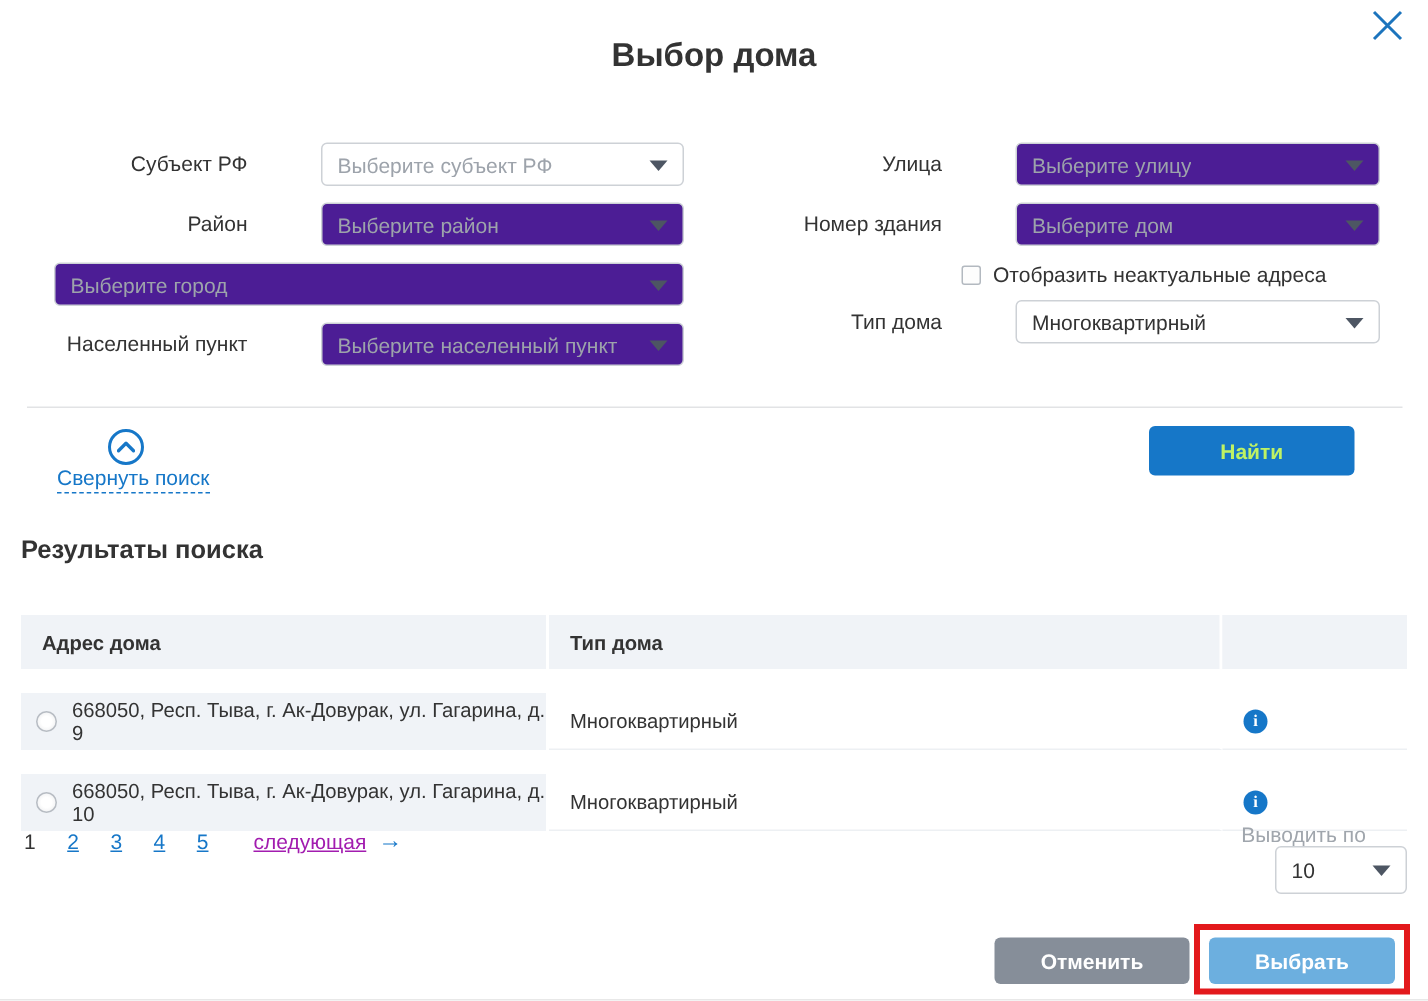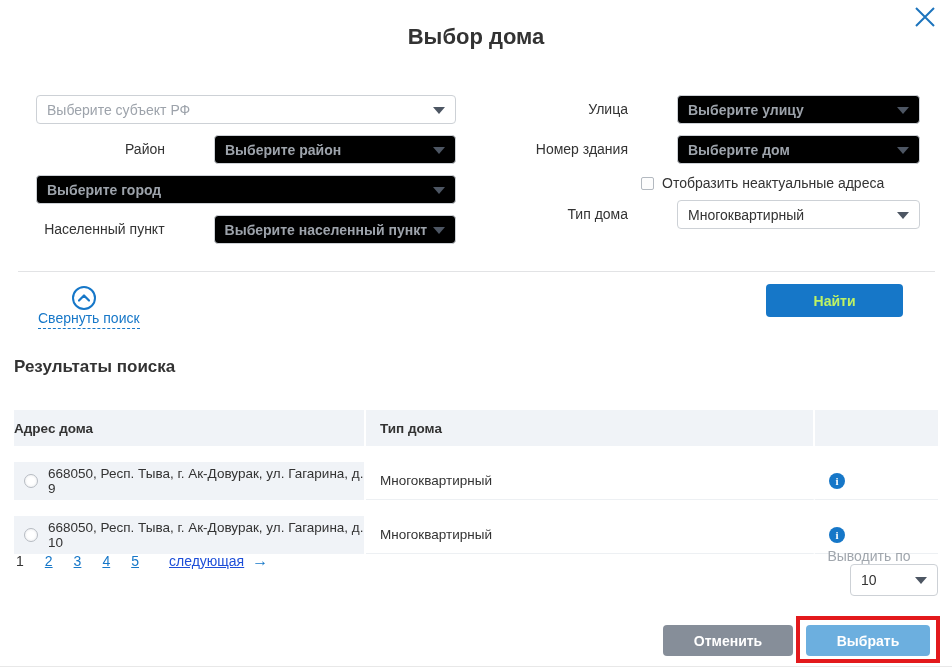--- a/index.html
+++ b/index.html
@@ -29,21 +29,21 @@
   .field-label {
     width: 178px; padding-right: 13px; text-align: right;
     font-size: 14px; line-height: 29px; color: #333; white-space: nowrap;
   }
   .select {
     position: relative; height: 29px; flex: 1;
     border: 1px solid #cdd1d6; border-radius: 4px;
     background: #fff; display: flex; align-items: center;
     padding: 0 28px 0 10px; cursor: pointer; margin-left: 36px;
   }
-  .select.disabled { background: #000000; font-weight: bold; }
+  .select.disabled { background: #4c1d95; }
   .select .ph   { font-size: 14px; color: #9da3ab; white-space: nowrap; overflow: hidden; }
   .select .val  { font-size: 14px; color: #333; white-space: nowrap; }
   .tri {
     position: absolute; right: 10px; top: 50%; margin-top: -3px;
     width: 0; height: 0;
     border-left: 6px solid transparent; border-right: 6px solid transparent;
     border-top: 7px solid #4d5663;
   }
   .checkbox-row {
     display: flex; align-items: center;
@@ -69,40 +69,40 @@
     position: absolute; top: 284px; left: 766px; width: 137px; height: 33px;
     background: #1677c8; color: #bef264; font-size: 14px; font-weight: bold;
     border: none; border-radius: 4px; cursor: pointer;
     display: flex; align-items: center; justify-content: center;
   }
   
   .results-heading { position: absolute; top: 357px; left: 14px; font-size: 17px; font-weight: bold; color: #333; }
   .results-table { position: absolute; top: 410px; left: 14px; width: 924px; font-size: 13.5px; }
   .t-head { display: flex; height: 36px; background: #f0f3f7; font-weight: bold; }
   .t-row  { display: flex; height: 38px; margin-top: 16px; }
-  .c-addr { width: 352px; display: flex; align-items: center; border-right: 2px solid #fff; }
+  .c-addr { width: 352px; display: flex; align-items: center; padding-left: 14px; border-right: 2px solid #fff; }
   .c-type { width: 449px; display: flex; align-items: center; padding-left: 14px; border-right: 2px solid #fff; }
   .c-info { flex: 1; display: flex; align-items: center; padding-left: 14px; }
   .t-head .c-addr, .t-head .c-type, .t-head .c-info { background: #f0f3f7; }
   .t-row .c-addr { background: #f0f3f7; padding-left: 10px; }
   .t-row .c-type, .t-row .c-info { background: #fff; border-bottom: 1px solid #edf0f3; }
   .radio {
     width: 14px; height: 14px; border: 1px solid #b7bcc3; border-radius: 50%;
     background: radial-gradient(#ffffff 40%, #e9eaec); margin-right: 10px; cursor: pointer; flex: none;
   }
   .info-icon {
     width: 16px; height: 16px; border-radius: 50%; background: #1677c8;
     color: #fff; font: bold 11px "Liberation Serif", serif;
     display: flex; align-items: center; justify-content: center; cursor: pointer;
   }
   
   .pagination { position: absolute; top: 552px; left: 16px; display: flex; align-items: center; font-size: 14px; }
   .pagination .current { color: #333; margin-right: 21px; }
   .pagination a.page { color: #1677c8; text-decoration: underline; margin-right: 21px; cursor: pointer; }
-  .pagination a.next { color: #1d4ed8; text-decoration: underline; margin-left: 9px; cursor: pointer; }
+  .pagination a.next { color: #a21caf; text-decoration: underline; margin-left: 9px; cursor: pointer; }
   .pagination .next-arrow { color: #1677c8; margin-left: 8px; font-size: 16px; text-decoration: none; }
   .page-size { position: absolute; top: 548px; right: 14px; display: flex; align-items: center; flex-direction: column; }
   .page-size-label { font-size: 14px; color: #a0a6ad; margin-right: 14px; }
   .page-size .select { width: 88px; flex: none; height: 32px; }
   
   .cancel-btn {
     position: absolute; top: 625px; left: 663px; width: 130px; height: 31px;
     background: #868e99; color: #fff; font-size: 14px; font-weight: bold;
     border: none; border-radius: 4px; cursor: pointer;
     display: flex; align-items: center; justify-content: center;
@@ -126,20 +126,21 @@
 <div class="close-btn">
   <span>
     <svg width="24" height="24" viewBox="0 0 24 24">
         <path d="M3 3 L21 21 M21 3 L3 21" stroke="#1c74bd" stroke-width="2" fill="none"></path>
       </svg>
   </span>
 </div>
 
 <div class="form-col left">
   <div class="field-row">
+    <div class="field-label">Субъект РФ</div>
     <div class="select">
       <span class="ph">Выберите субъект РФ</span>
       <span class="tri"></span>
     </div>
   </div>
   <div class="field-row">
     <div class="field-label">Район</div>
     <div class="select disabled">
       <span class="ph">Выберите район</span>
       <span class="tri"></span>

